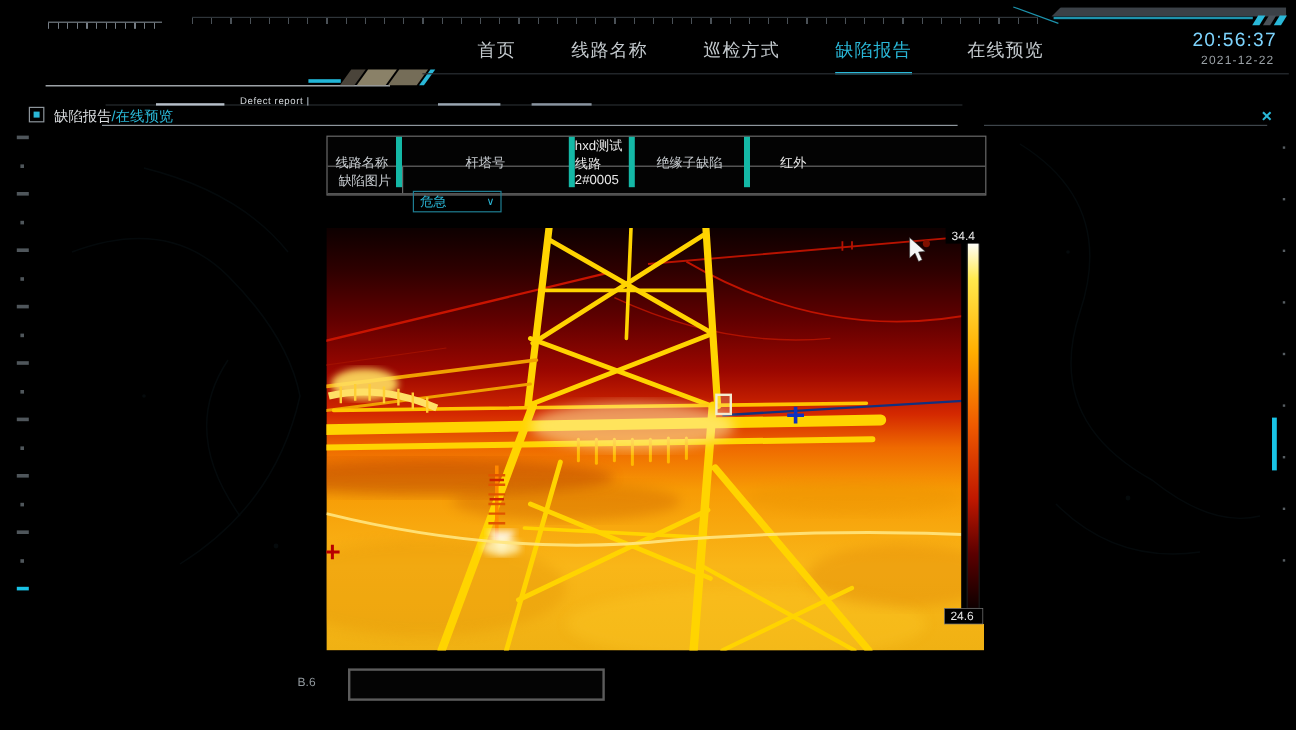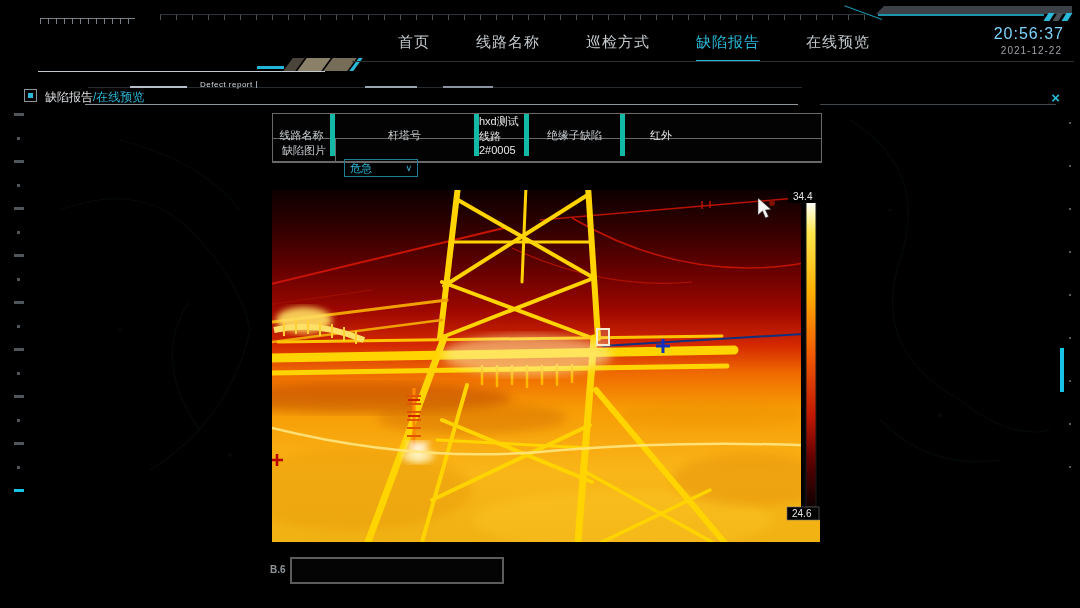--- a/index.html
+++ b/index.html
@@ -62,21 +62,21 @@
   .rt-lcell{width:62px;align-self:stretch;border-right:1px solid #696969;display:flex;align-items:center;justify-content:center;color:#c9ced2;flex:none;}
   .dropdown{margin-left:8px;width:62px;height:16px;border:1px solid #1e7d92;color:#2ab8d8;
             display:flex;align-items:center;justify-content:space-between;padding:0 5px;cursor:pointer;margin-top:36px;}
   .dropdown .chev{font-size:9px;}
   .rt-desc{padding-left:8px;color:#e6e6e6;}
 
   
   .thermal{left:272px;top:190px;width:548px;height:352px;}
 
   
-  .note-label{left:270px;top:564px;font-size:10px;color:#8f969b;font-weight:bold;}
+  .note-label{left:248px;top:564px;font-size:10px;color:#8f969b;}
   .note-input{left:290px;top:557px;width:198px;height:23px;background:#040404;border:2px solid #5c5c5c;
               color:#ddd;font-size:12px;padding:0 6px;outline:none;}
 
   
   .left-ticks .dash{position:absolute;width:10px;height:3px;background:#4f565b;left:14px;}
   .left-ticks .dot{position:absolute;width:3px;height:3px;background:#4f565b;left:17px;}
   .left-ticks .cyan{background:#19c3e6;}
   .right-dots i{position:absolute;width:2px;height:2px;background:#565d62;left:1069px;}
   .scrollbar{left:1060px;top:348px;width:4px;height:44px;background:#19c3e6;cursor:pointer;}
 

